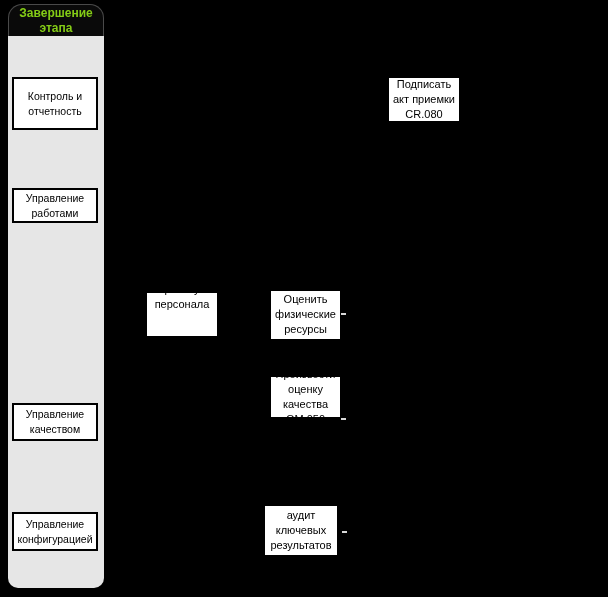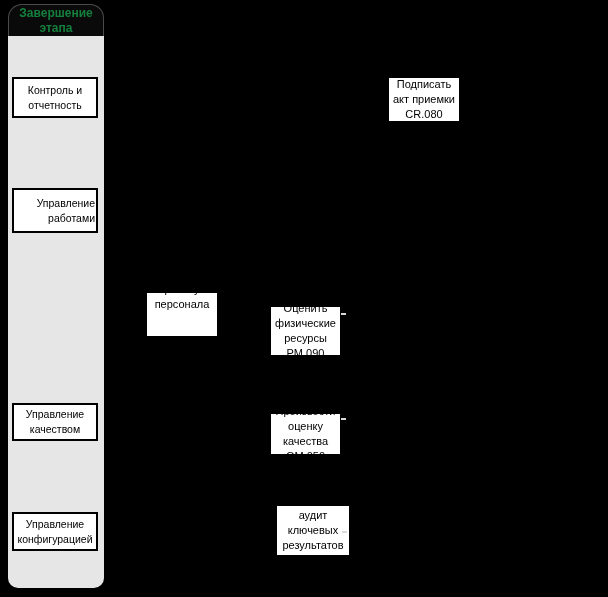--- a/index.html
+++ b/index.html
@@ -8,50 +8,50 @@
 
   
   .lane-col {
     position: absolute; left: 8px; top: 36px; width: 96px; height: 552px;
     background: #e6e6e6; border-radius: 0 0 10px 10px;
   }
   .lane-header {
     position: absolute; left: 8px; top: 4px; width: 96px; height: 32px;
     background: #0a0a0a; border: 1px solid #4a4a4a; border-bottom: none;
     border-radius: 14px 14px 0 0; box-sizing: border-box;
-    color: #15803d; font-weight: bold; font-size: 12px; line-height: 1.2;
+    color: #84cc16; font-weight: bold; font-size: 12px; line-height: 1.2;
     display: flex; align-items: center; justify-content: flex-start; text-align: center;
   }
 
   
   .lane-box {
     position: absolute; left: 12px; width: 86px;
     background: #fff; border: 2px solid #000; box-sizing: border-box;
     display: flex; align-items: center; justify-content: center;
     text-align: center; font-size: 10.5px; line-height: 1.4; color: #000;
     padding: 1px;
   }
-  .lane-1 { top: 77px;  height: 41px; }
-  .lane-2 { top: 188px; height: 45px; text-align: right; }
+  .lane-1 { top: 77px;  height: 53px; }
+  .lane-2 { top: 188px; height: 35px; }
   .lane-3 { top: 296px; height: 38px; }
   .lane-4 { top: 403px; height: 38px; }
   .lane-5 { top: 512px; height: 39px; }
 
   
   .task-box {
     position: absolute; background: #fff; border: 1px solid #000; box-sizing: border-box;
     display: flex; flex-direction: column; align-items: center; justify-content: center;
     text-align: center; font-size: 11px; line-height: 1.35; color: #000; padding: 1px;
     cursor: pointer;
   }
   .task-cr080 { left: 388px; top: 77px;  width: 72px; height: 45px; }
   .task-pm080 { left: 146px; top: 292px; width: 72px; height: 45px; gap: 36px; }
-  .task-pm090 { left: 270px; top: 306px; width: 71px; height: 50px; }
-  .task-qm050 { left: 270px; top: 413px; width: 71px; height: 42px; }
-  .task-cm060 { left: 276px; top: 505px; width: 74px; height: 51px; }
+  .task-pm090 { left: 270px; top: 290px; width: 71px; height: 50px; justify-content: space-between; }
+  .task-qm050 { left: 270px; top: 376px; width: 71px; height: 42px; }
+  .task-cm060 { left: 264px; top: 505px; width: 74px; height: 51px; }
   .task-label, .task-code { display: block; }
 
   
   .stub { position: absolute; background: #d9d9d9; width: 5px; height: 2px; }
   .stub-pm090 { left: 341px; top: 313px; }
   .stub-qm050 { left: 341px; top: 418px; }
   .stub-cm060 { left: 342px; top: 531px; }
 </style>
 </head>
 <body>

